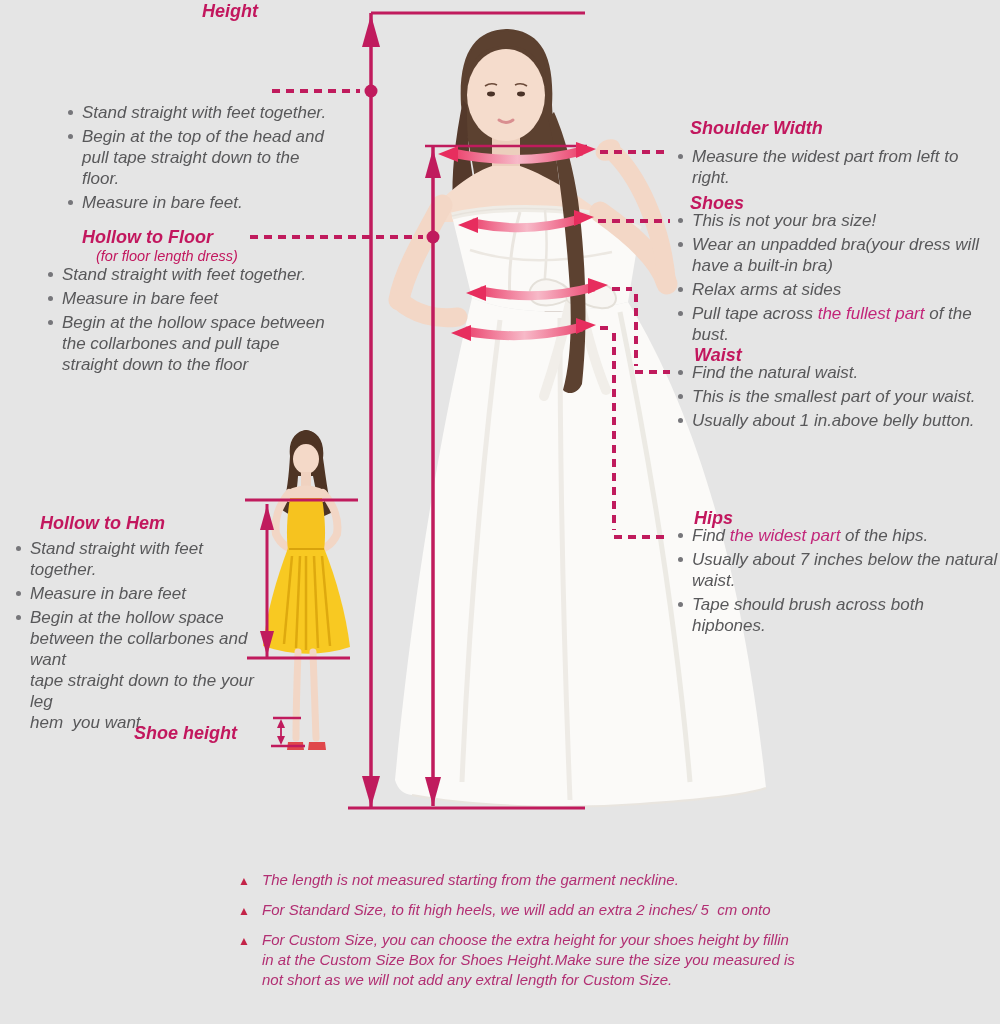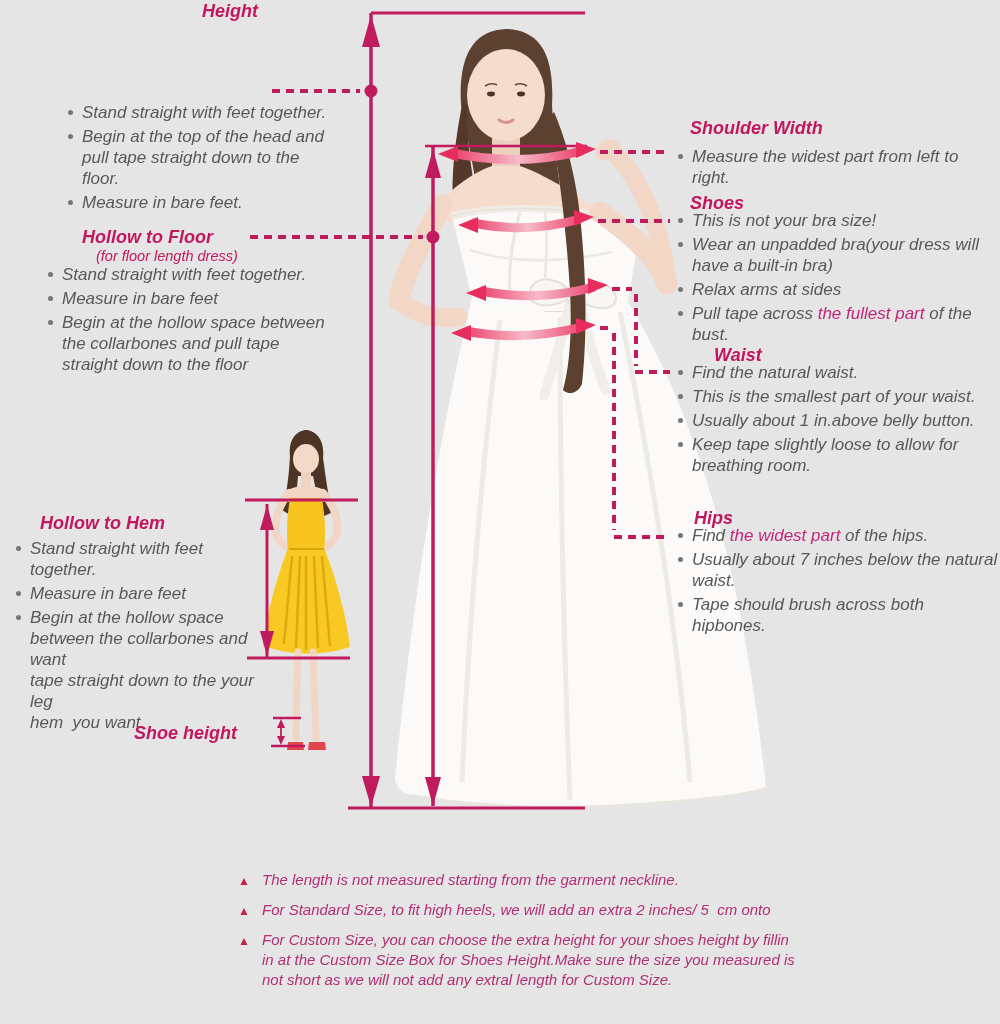--- a/index.html
+++ b/index.html
@@ -32,21 +32,21 @@
   .s-h2f{left:96px;top:248px;}
   .l-h2f{left:46px;top:264px;width:280px;}
   .t-h2h{left:40px;top:512px;}
   .l-h2h{left:14px;top:538px;width:260px;}
   .t-shoe{left:134px;top:722px;}
   
   .t-shoulder{left:690px;top:117px;}
   .l-shoulder{left:676px;top:146px;width:322px;}
   .t-bust{left:690px;top:192px;}
   .l-bust{left:676px;top:210px;width:322px;}
-  .t-waist{left:694px;top:344px;margin-left:20px;}
+  .t-waist{left:694px;top:344px;}
   .l-waist{left:676px;top:362px;width:322px;}
   .t-hips{left:694px;top:507px;}
   .l-hips{left:676px;top:525px;width:322px;}
   .notes-block{left:238px;top:870px;width:600px;}
 </style>
 </head>
 <body>
 
 <div class="stage">
 
@@ -267,21 +267,20 @@
       <li><span class="mk dot"></span><span>Wear an unpadded bra(your dress will</span><br><span>have a built-in bra)</span></li>
       <li><span class="mk dot"></span><span>Relax arms at sides</span></li>
       <li><span class="mk dot"></span><span>Pull tape across </span><span class="hl">the fullest part</span><span> of the bust.</span></li>
     </ul>
 
   <div class="abs title t-waist">Waist</div>
   <ul class="blist l-waist">
       <li><span class="mk dot"></span><span>Find the natural waist.</span></li>
       <li><span class="mk dot"></span><span>This is the smallest part of your waist.</span></li>
       <li><span class="mk dot"></span><span>Usually about 1 in.above belly button.</span></li>
-      <li><span class="mk dot"></span><span>Keep tape slightly loose to allow for</span><br><span>breathing room.</span></li>
     </ul>
 
   <div class="abs title t-hips">Hips</div>
   <ul class="blist l-hips">
       <li><span class="mk dot"></span><span>Find </span><span class="hl">the widest part</span><span> of the hips.</span></li>
       <li><span class="mk dot"></span><span>Usually about 7 inches below the natural</span><br><span>waist.</span></li>
       <li><span class="mk dot"></span><span>Tape should brush across both hipbones.</span></li>
     </ul>
 
   <ul class="notes notes-block">

